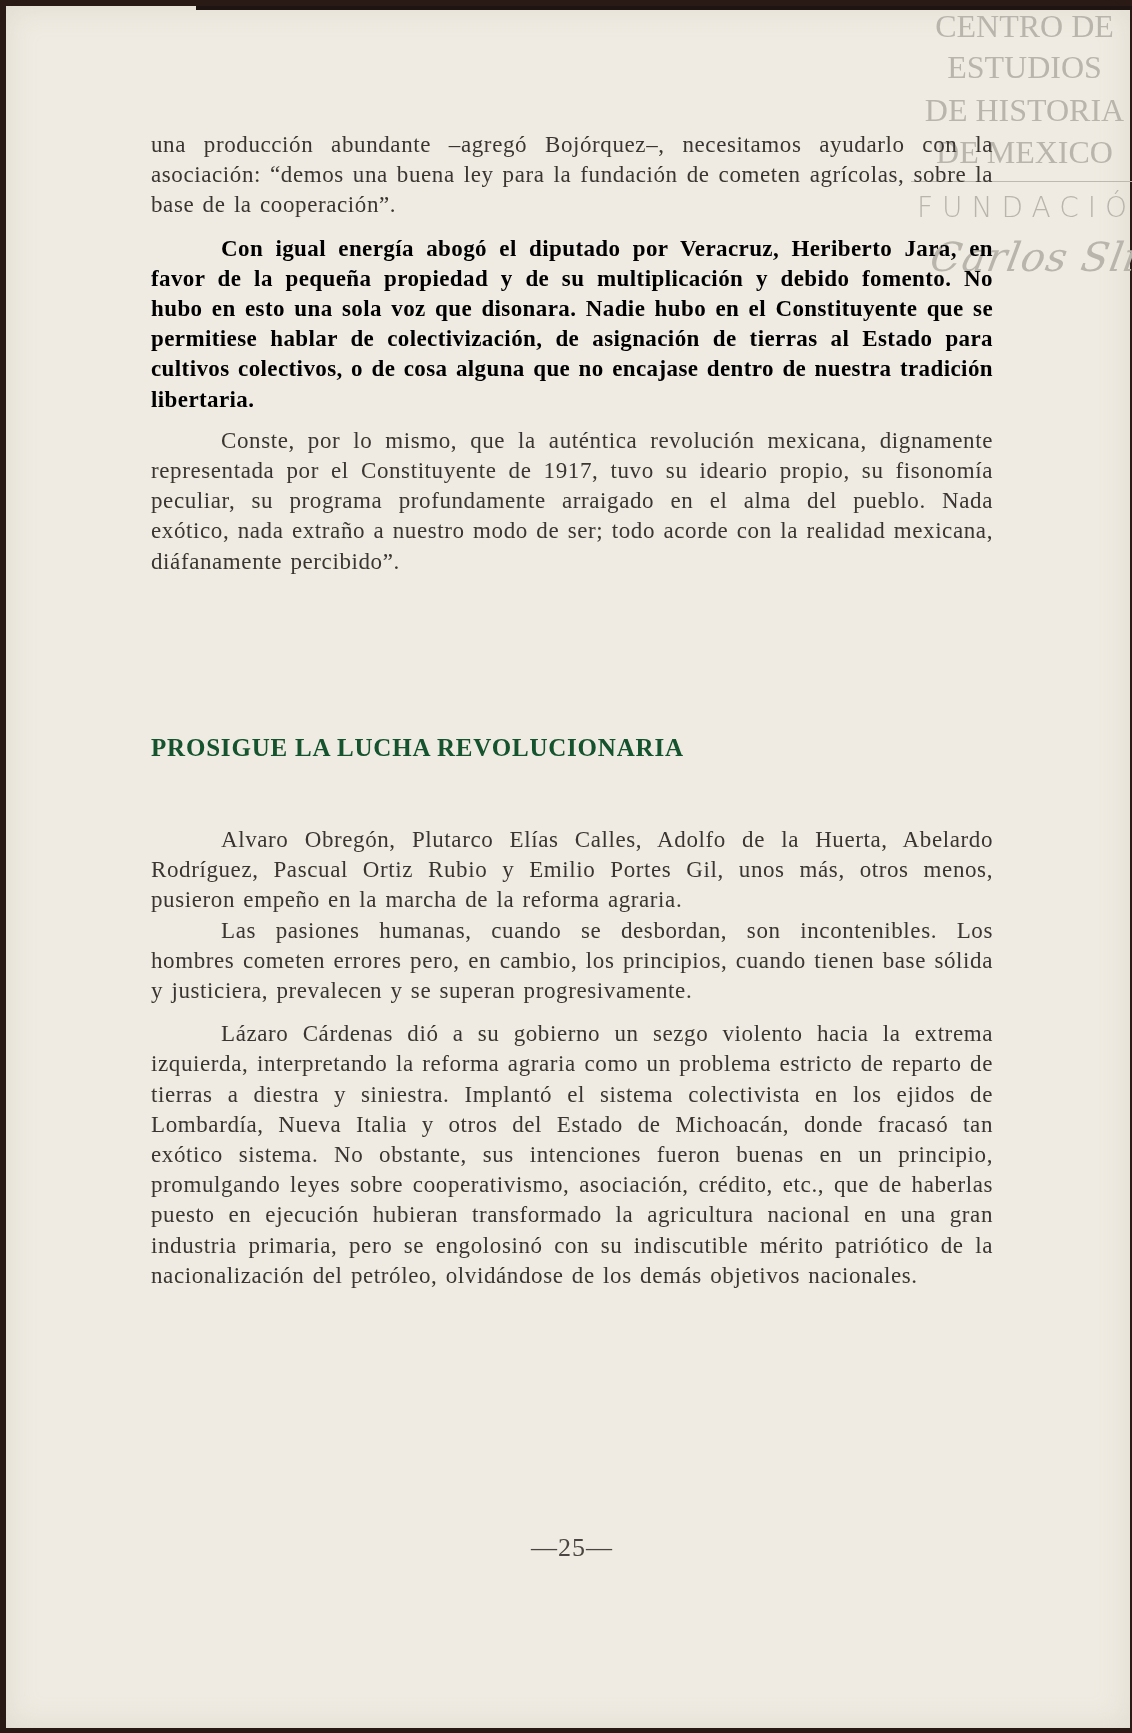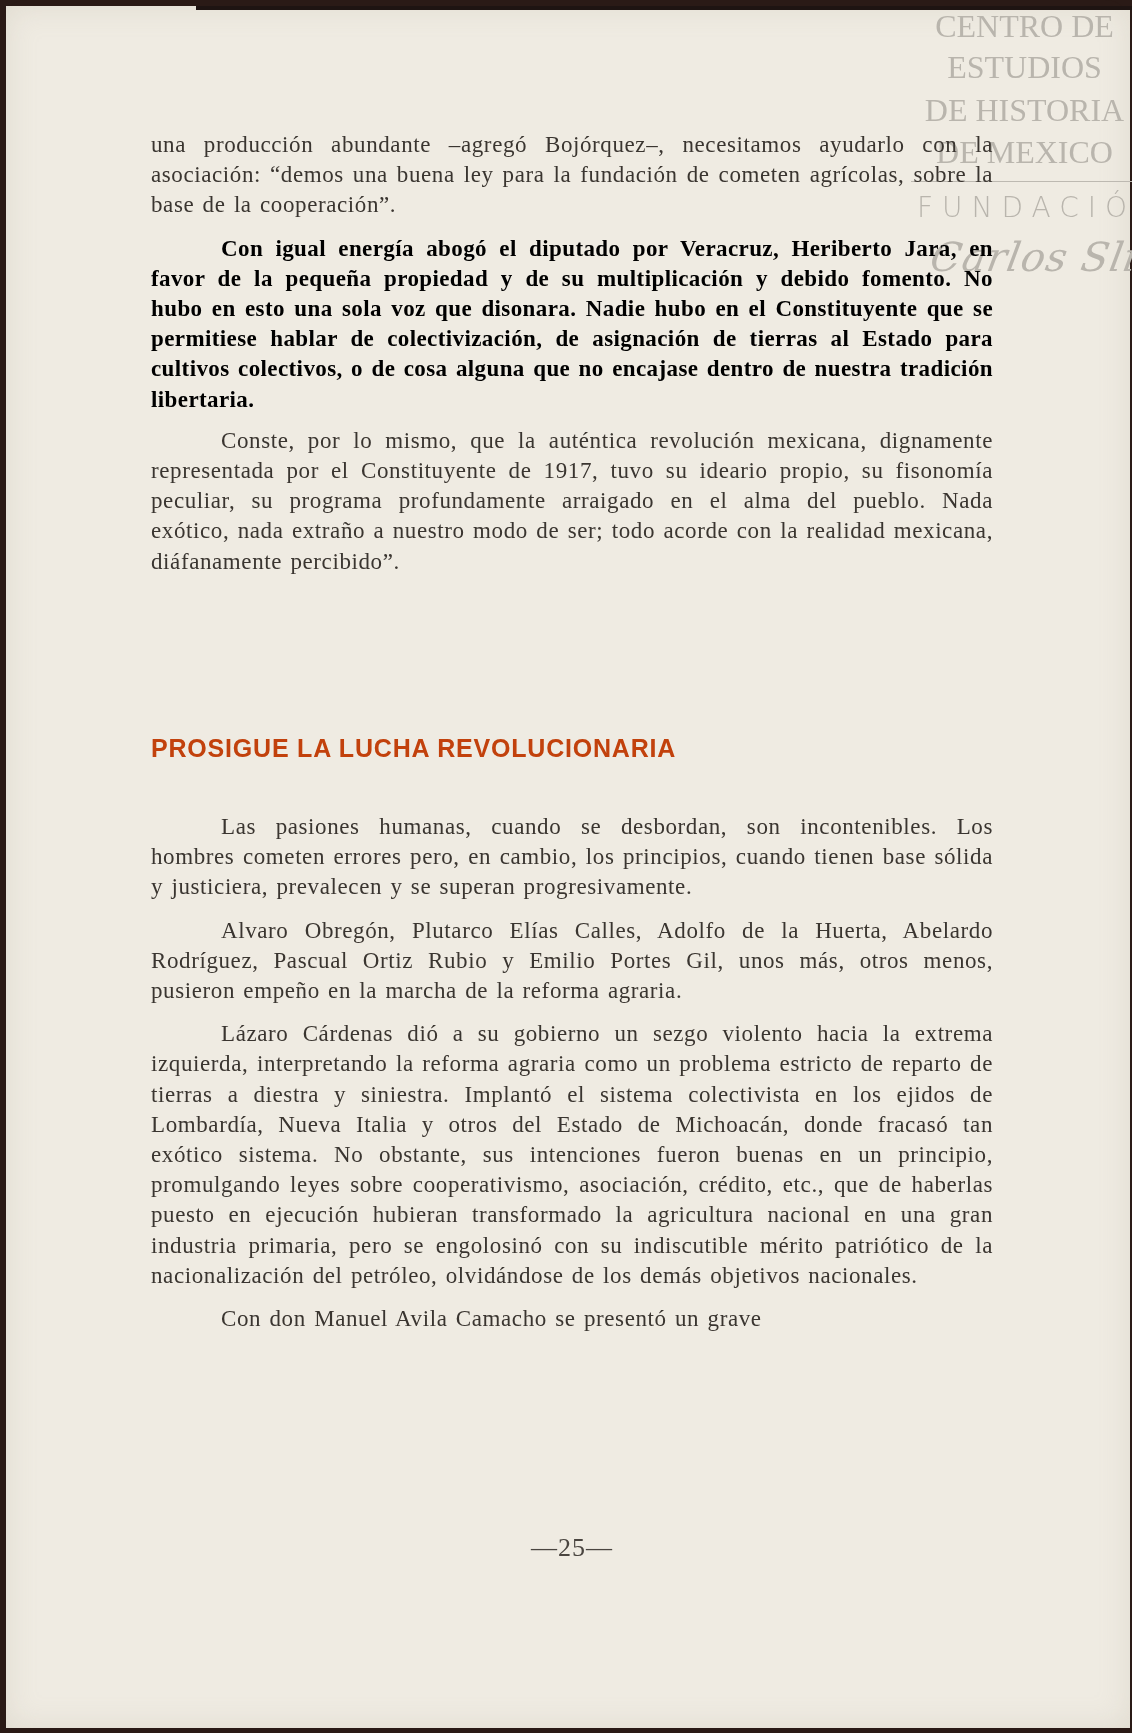--- a/index.html
+++ b/index.html
@@ -102,24 +102,24 @@
     .noindent { text-indent: 0 !important; }
     .bold-para {
       font-weight: bold;
       color: #000000;
       letter-spacing: 0.4px;
     }
     .heading {
       position: absolute;
       left: 145px;
       top: 728px;
-      font-family: Liberation Sans, sans-serif;
+      font-family: Liberation Serif, serif;
       font-weight: bold;
       font-size: 25px;
-      color: #c2410c;
+      color: #14532d;
       letter-spacing: 0.8px;
       white-space: nowrap;
     }
     .page-number {
       position: absolute;
       left: 0;
       width: 1132px;
       top: 1527px;
       text-align: center;
       font-family: "Liberation Serif", "DejaVu Serif", serif;
@@ -147,21 +147,20 @@
 
     <div class="text-block" style="top:124px;">
       <p class="noindent">una producción abundante –agregó Bojórquez–, necesitamos ayudarlo con la asociación: “demos una buena ley para la fundación de cometen agrícolas, sobre la base de la cooperación”.</p>
       <p class="bold-para" style="margin-top:13px;">Con igual energía abogó el diputado por Veracruz, Heriberto Jara, en favor de la pequeña propiedad y de su multiplicación y debido fomento. No hubo en esto una sola voz que disonara. Nadie hubo en el Constituyente que se permitiese hablar de colectivización, de asignación de tierras al Estado para cultivos colectivos, o de cosa alguna que no encajase dentro de nuestra tradición libertaria.</p>
       <p style="margin-top:11px;">Conste, por lo mismo, que la auténtica revolución mexicana, dignamente representada por el Constituyente de 1917, tuvo su ideario propio, su fisonomía peculiar, su programa profundamente arraigado en el alma del pueblo. Nada exótico, nada extraño a nuestro modo de ser; todo acorde con la realidad mexicana, diáfanamente percibido”.</p>
     </div>
 
     <div class="heading">PROSIGUE LA LUCHA REVOLUCIONARIA</div>
 
     <div class="text-block" style="top:806px;">
+      <p style="margin-top:13px;">Alvaro Obregón, Plutarco Elías Calles, Adolfo de la Huerta, Abelardo Rodríguez, Pascual Ortiz Rubio y Emilio Portes Gil, unos más, otros menos, pusieron empeño en la marcha de la reforma agraria.</p>
       <p>Las pasiones humanas, cuando se desbordan, son incontenibles. Los hombres cometen errores pero, en cambio, los principios, cuando tienen base sólida y justiciera, prevalecen y se superan progresivamente.</p>
-      <p style="margin-top:13px;">Alvaro Obregón, Plutarco Elías Calles, Adolfo de la Huerta, Abelardo Rodríguez, Pascual Ortiz Rubio y Emilio Portes Gil, unos más, otros menos, pusieron empeño en la marcha de la reforma agraria.</p>
       <p style="margin-top:13px;">Lázaro Cárdenas dió a su gobierno un sezgo violento hacia la extrema izquierda, interpretando la reforma agraria como un problema estricto de reparto de tierras a diestra y siniestra. Implantó el sistema colectivista en los ejidos de Lombardía, Nueva Italia y otros del Estado de Michoacán, donde fracasó tan exótico sistema. No obstante, sus intenciones fueron buenas en un principio, promulgando leyes sobre cooperativismo, asociación, crédito, etc., que de haberlas puesto en ejecución hubieran transformado la agricultura nacional en una gran industria primaria, pero se engolosinó con su indiscutible mérito patriótico de la nacionalización del petróleo, olvidándose de los demás objetivos nacionales.</p>
-      <p style="margin-top:13px;">Con don Manuel Avila Camacho se presentó un grave</p>
     </div>
 
     <div class="page-number">—25—</div>
   </div>
 </div>
 
 </body></html>

